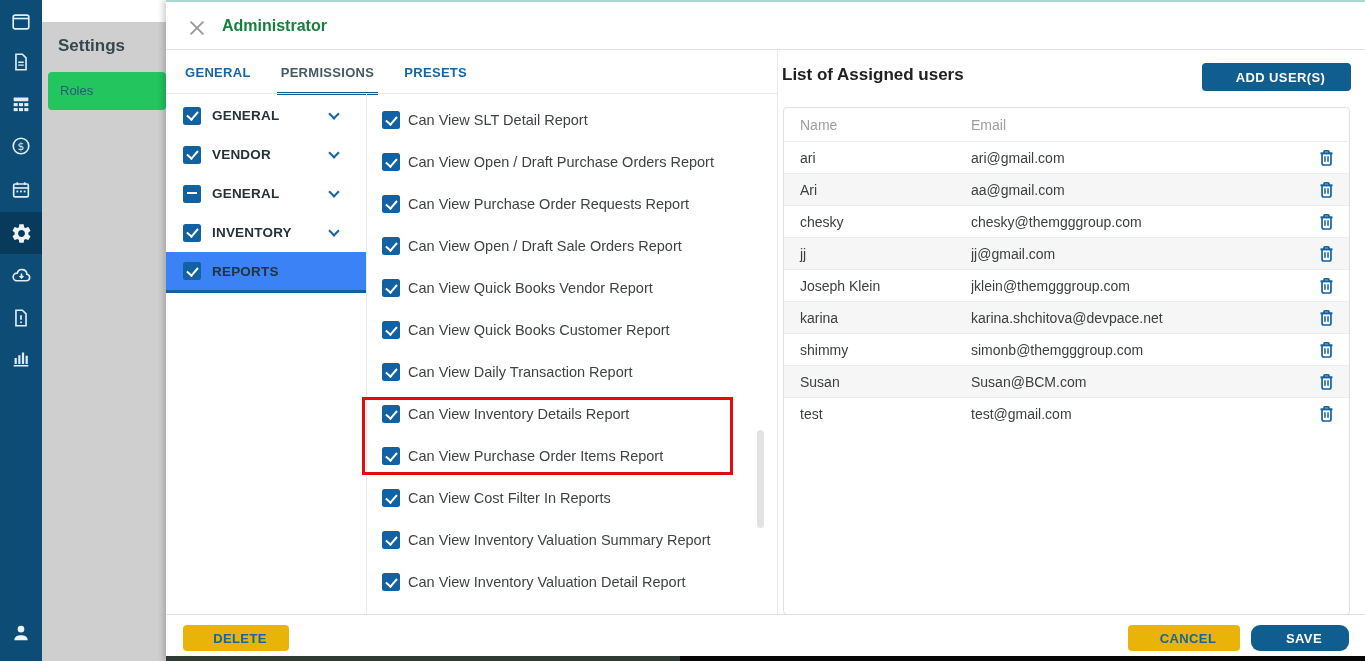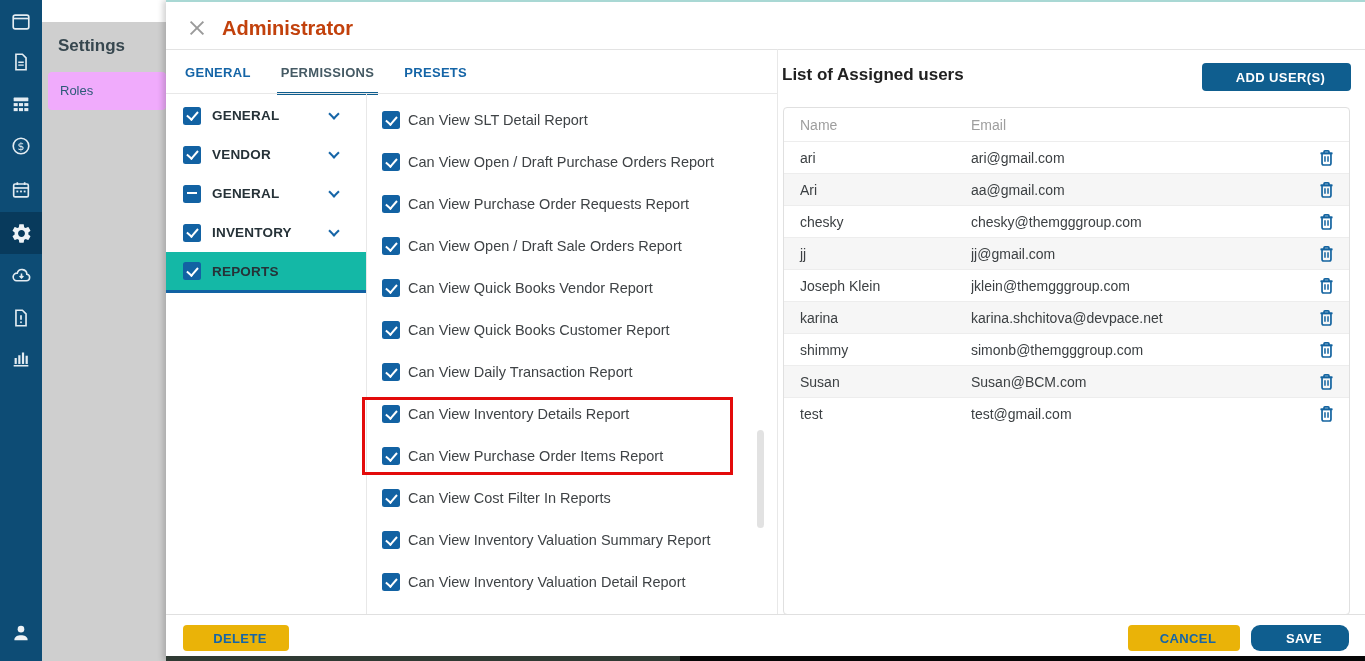--- a/index.html
+++ b/index.html
@@ -8,44 +8,44 @@
 
   
   .sidebar { position:absolute; left:0; top:0; width:42px; height:661px; background:#0d4c75; }
   .nav-item { position:absolute; left:0; width:42px; height:42px; display:flex; align-items:center; justify-content:center; cursor:pointer; }
   .nav-item.selected { background:#083a5c; }
   .nav-item svg { display:block; }
 
   
   .settings-panel { position:absolute; left:42px; top:0; width:124px; height:661px; background:#cfcfcf;margin-top:22px; }
   .settings-title { position:absolute; left:16px; top:14px; font-size:17px; font-weight:bold; color:#37474f; }
-  .roles-item { position:absolute; left:6px; top:50px; width:118px; height:38px; background:#f0abfc; border-radius:4px;
+  .roles-item { position:absolute; left:6px; top:50px; width:118px; height:38px; background:#22c55e; border-radius:4px;
                 font-size:13px; color:#2d5a78; line-height:38px; padding-left:12px; cursor:pointer; }
 
   
   .dialog { position:absolute; left:166px; top:0; width:1199px; height:661px; background:#fff; border-top:2px solid #a9d8d4; box-shadow:-3px 0 6px rgba(0,0,0,.18); }
 
   .close-x { position:absolute; left:22px; top:17px; width:18px; height:18px; cursor:pointer; }
   .close-x::before,.close-x::after { content:""; position:absolute; left:8px; top:0; width:2px; height:18px; background:#9a9a9a; }
   .close-x::before { transform:rotate(45deg); }
   .close-x::after  { transform:rotate(-45deg); }
-  .dialog-title { position:absolute; left:56px; top:15px; font-size:20px; font-weight:bold; color:#c2410c; }
+  .dialog-title { position:absolute; left:56px; top:15px; font-size:16px; font-weight:bold; color:#15803d; }
   .header-divider { position:absolute; left:0; top:47px; width:1199px; height:1px; background:#e3e3e3; }
 
   
   .tabs { position:absolute; left:17px; top:57px; display:flex; gap:26px; }
   .tab { position:relative; font-size:13px; font-weight:bold; letter-spacing:.3px; color:#1565a7; padding:6px 2px 15px 2px; cursor:pointer; }
   .tab.active { color:#455a64; }
   .tab.active::after { content:""; position:absolute; left:-2px; right:-2px; bottom:0; height:3px; background:#0f5e8f; }
   .tabs-divider { position:absolute; left:0; top:91px; width:611px; height:1px; background:#e8e8e8; }
 
   
   .cat-col { position:absolute; left:0; top:94px; width:200px; }
   .cat-row { display:flex; align-items:center; height:39px; padding-left:17px; cursor:pointer; }
-  .cat-row.selected { height:41px; background:#14b8a6; border-bottom:3px solid #1262a3; }
+  .cat-row.selected { height:41px; background:#3b82f6; border-bottom:3px solid #1262a3; }
   .cat-label { margin-left:11px; font-size:13.5px; font-weight:bold; color:#263238; letter-spacing:.2px; }
   .chev { width:8px; height:8px; border-left:2px solid #1565a7; border-bottom:2px solid #1565a7; transform:rotate(-45deg); margin-left:auto; margin-right:28px; margin-top:-4px; cursor:pointer; }
   .col-divider { position:absolute; left:200px; top:92px; width:1px; height:520px; background:#e8e8e8; }
 
   
   .cb { position:relative; width:18px; height:18px; background:#1262a3; border-radius:2.5px; flex:none; cursor:pointer; }
   .cb::after { content:""; position:absolute; left:6px; top:2.5px; width:5px; height:9px; border:solid #fff; border-width:0 2.2px 2.2px 0; transform:rotate(41deg); }
   [data-state="indeterminate"] .cb::after { left:4px; top:7px; width:10px; height:0; border-width:0 0 2.6px 0; transform:none; }
 
   

